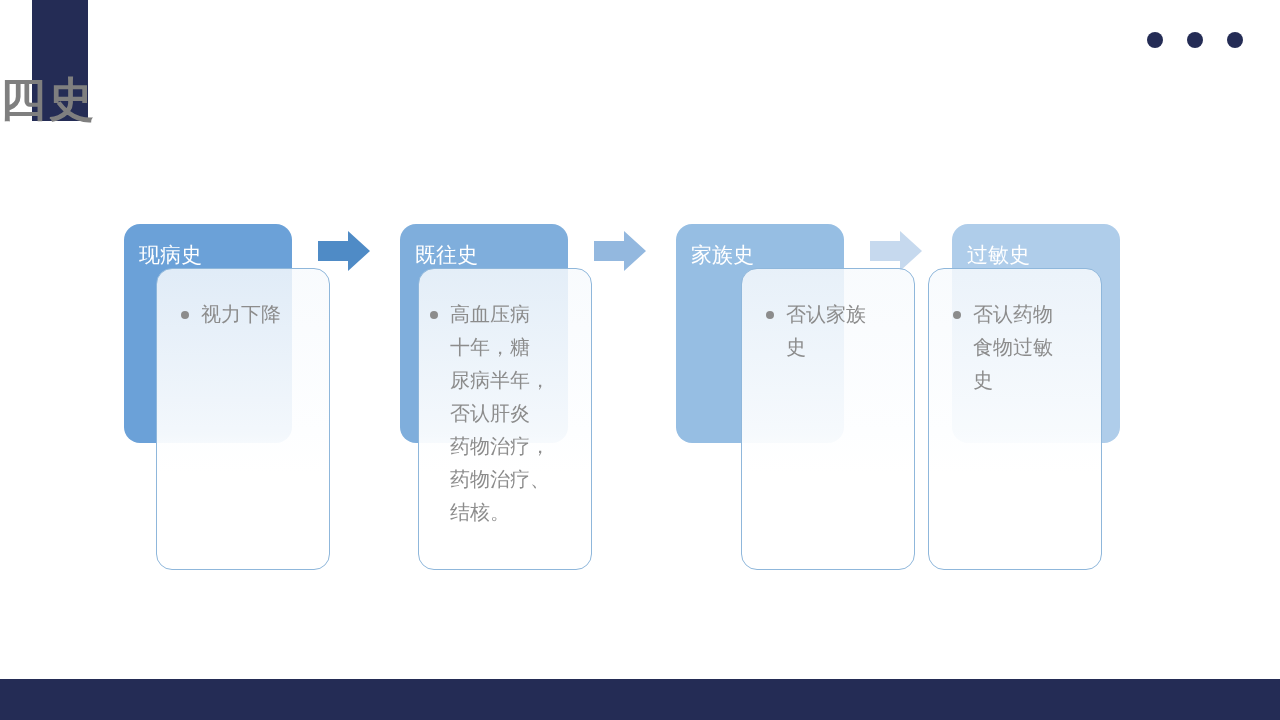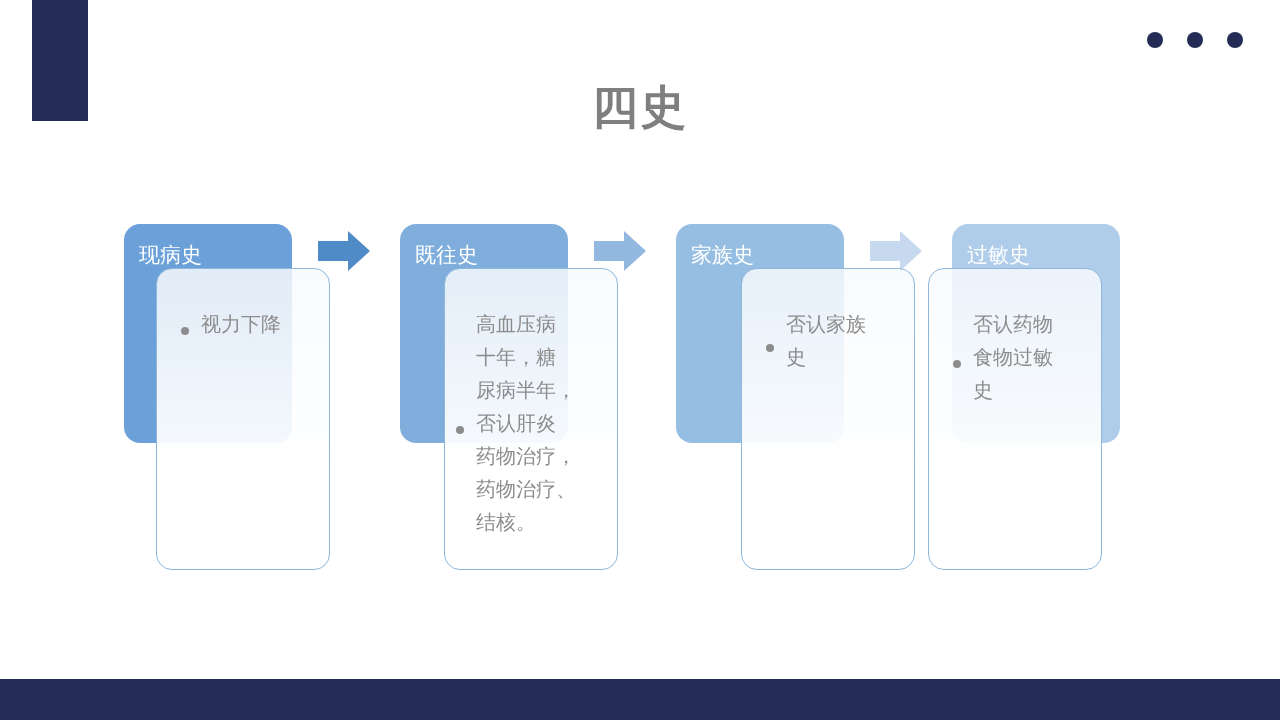--- a/index.html
+++ b/index.html
@@ -4,42 +4,42 @@
 <style>
   html,body{margin:0;padding:0;background:#e9e9e9;}
   .slide{
     position:relative;width:1280px;height:720px;background:#ffffff;overflow:hidden;
     font-family:"Liberation Sans","DejaVu Sans",sans-serif;
   }
   .corner-rect{position:absolute;left:32px;top:0;width:56px;height:121px;background:#242C55;}
   .dots{position:absolute;top:32px;left:1147px;width:96px;height:16px;display:flex;justify-content:space-between;}
   .dot{width:16px;height:16px;border-radius:50%;background:#242C55;}
   .slide-title{
-    position:absolute;left:0;right:0;top:80px;text-align:center;
+    position:absolute;left:0;right:0;top:72px;
     font-size:46px;font-weight:bold;color:#7F7F7F;letter-spacing:2px;line-height:1.2;
   }
   .col-header{
     position:absolute;top:224px;width:168px;height:219px;border-radius:16px;
     background:#6BA1D8;box-sizing:border-box;padding:17px 12px 0 15px;
     font-size:21px;color:#ffffff;line-height:1.3;z-index:1;
   }
   .col-card{
     position:absolute;top:268px;width:174px;height:302px;box-sizing:border-box;
     border:1px solid #8FB7DB;border-radius:16px;z-index:2;
     background:linear-gradient(180deg, rgba(247,250,253,0.84) 0%, rgba(253,254,255,0.93) 55%, #ffffff 68%);
     padding:29px 12px 0 24px;
   }
-  .bullet-row{display:flex;align-items:center;margin-top:10px;}
+  .bullet-row{display:flex;align-items:flex-start;}
   .bullet-dot{flex:0 0 8px;width:8px;height:8px;border-radius:50%;background:#8C8C8C;margin-top:13px;margin-right:12px;}
   .bullet-text{font-size:20px;line-height:33px;color:#8C8C8C;white-space:nowrap;}
   .flow-arrow{position:absolute;top:231px;width:52px;height:40px;z-index:1;}
   .bottom-bar{position:absolute;left:0;top:679px;width:1280px;height:41px;background:#242C55;}
 
   .header-1{left:124px;} .card-1{left:156px;}
-  .header-2{left:400px;} .card-2{left:444px;padding-left:11px;}
+  .header-2{left:400px;} .card-2{left:418px;padding-left:11px;}
   .header-3{left:676px;} .card-3{left:741px;}
   .header-4{left:952px;} .card-4{left:928px;}
   .arrow-1{left:318px;} .arrow-2{left:594px;} .arrow-3{left:870px;}
 </style>
 </head>
 <body>
 
 <div class="slide">
 
   <div class="corner-rect" style="background-color: rgb(36, 44, 85);"></div>

